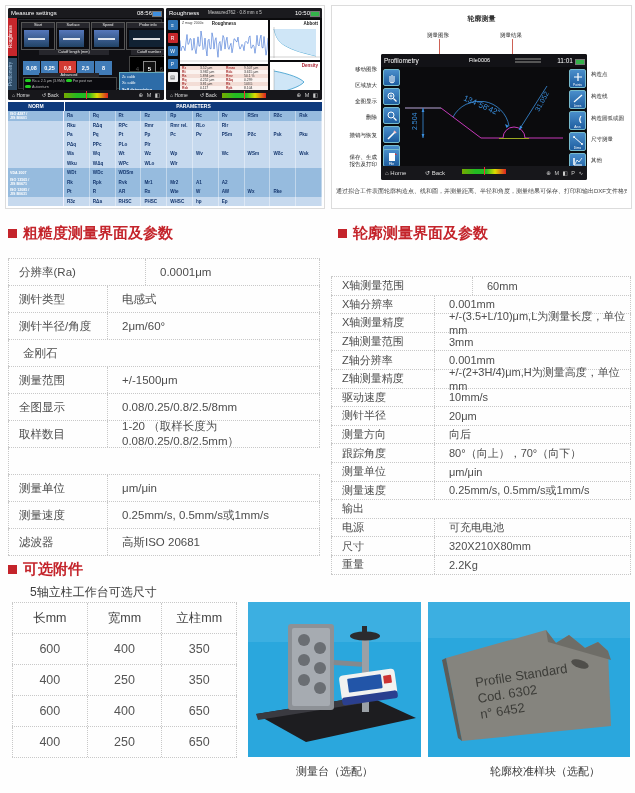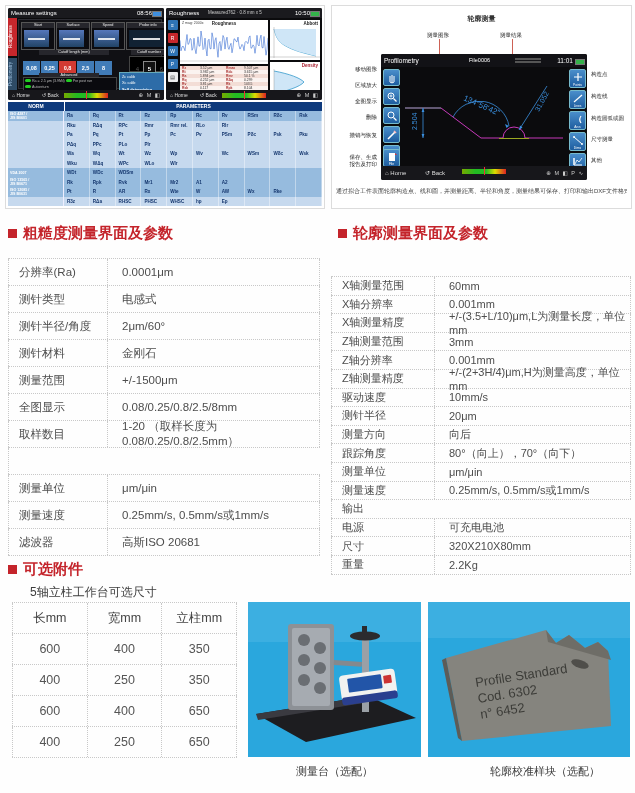--- a/index.html
+++ b/index.html
@@ -96,21 +96,21 @@
   #pf-file{background:linear-gradient(#4a8ecb,#1e5d9f);}
   .pf-draw{position:absolute;left:20px;top:14px;width:166px;height:98px;}
   #scr-pf .botbar{height:14px;line-height:14px;font-size:6px;}
   .pf-caption{position:absolute;left:4px;right:4px;top:181px;text-align:center;font-size:6px;color:#444;
               white-space:nowrap;overflow:hidden;}
   
   .h2{position:absolute;font-size:15px;font-weight:bold;color:#c4242b;}
   .h2 .sq{display:inline-block;width:9px;height:9px;background:#c4242b;margin-right:6px;}
   .spec{position:absolute;font-size:11.5px;color:#4d4d4d;}
   .spec .srow{display:flex;border-bottom:1px dotted #c8c8c8;align-items:center;}
-  .spec .srow:first-child{border-top:1px dotted #c8c8c8;}
+  .spec .srow:first-child{border-top:1px dotted #c8c8c8;gap:38px;}
   .spec .slab{flex:0 0 88px;padding-left:10px;border-left:1px dotted #c8c8c8;align-self:stretch;display:flex;align-items:center;}
   .spec .sval{flex:1;padding-left:14px;border-left:1px dotted #c8c8c8;border-right:1px dotted #c8c8c8;
               align-self:stretch;display:flex;align-items:center;}
   #spec-left{left:8px;top:258px;width:312px;} #spec-left .srow{height:26px;}
   #spec-right{left:331px;top:276px;width:300px;font-size:11px;} #spec-right .srow{height:17.6px;}
   #spec-right .slab{flex-basis:92px;}
   
   .subtitle{position:absolute;left:30px;top:584px;font-size:12px;color:#3d3d3d;}
   #dims{position:absolute;left:12px;top:602px;width:225px;font-size:12.5px;color:#555;text-align:center;}
   #dims .drow{display:flex;height:30px;border-bottom:1px dotted #c8c8c8;}
@@ -569,21 +569,20 @@
       </div>
       <div class="srow">
         <div class="slab">测针类型</div>
         <div class="sval">电感式</div>
       </div>
       <div class="srow">
         <div class="slab">测针半径/角度</div>
         <div class="sval">2μm/60°</div>
       </div>
       <div class="srow">
-        <div class="slab">测针材料</div>
         <div class="sval">金刚石</div>
       </div>
       <div class="srow">
         <div class="slab">测量范围</div>
         <div class="sval">+/-1500μm</div>
       </div>
       <div class="srow">
         <div class="slab">全图显示</div>
         <div class="sval">0.08/0.25/0.8/2.5/8mm</div>
       </div>

